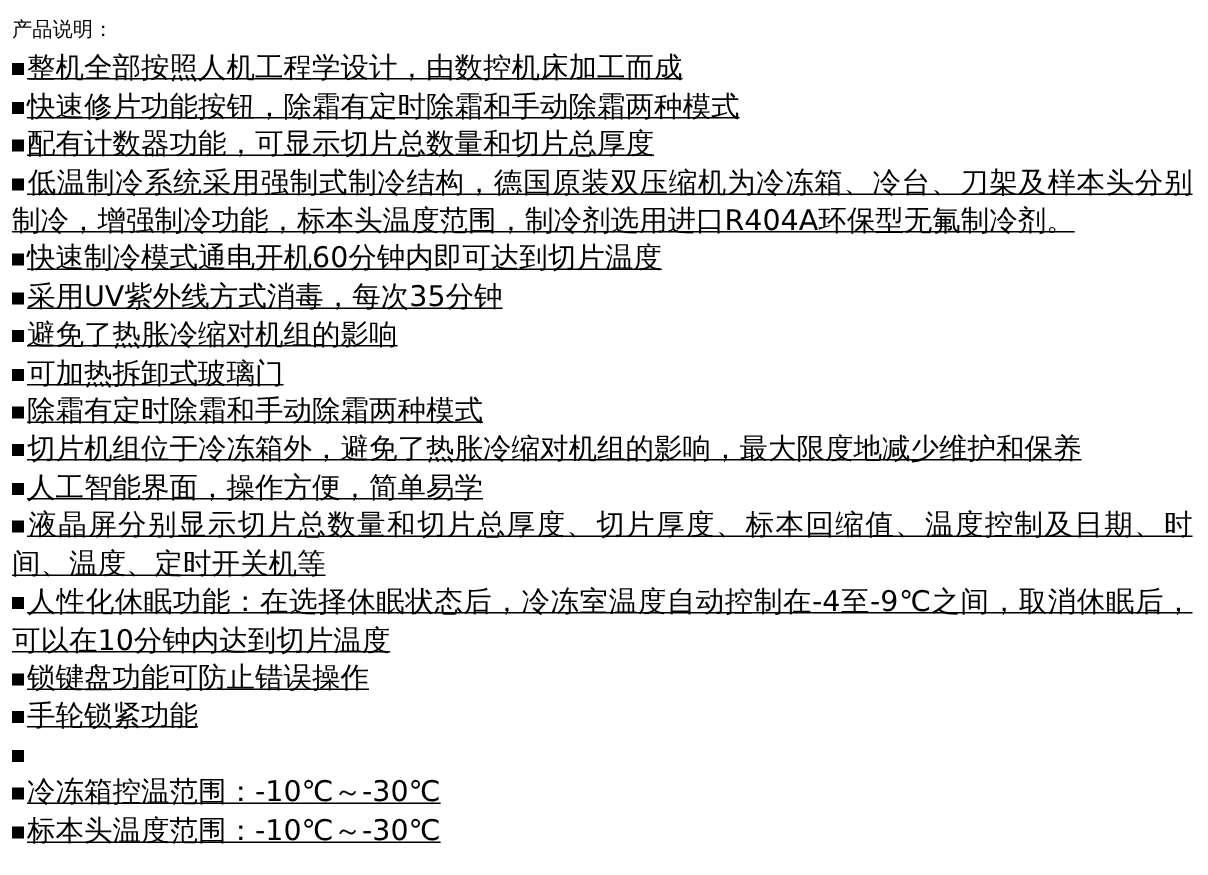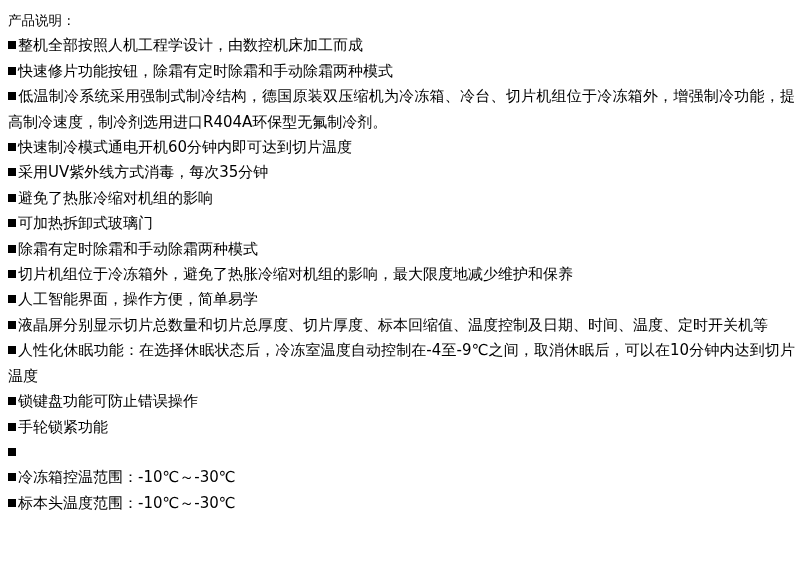--- a/index.html
+++ b/index.html
@@ -20,24 +20,25 @@
     box-sizing: border-box;
     padding: 8px 10px 4px 8px;
   }
   .line {
     font-size: 13.5px;
     line-height: 25.4px;
     white-space: normal;
     letter-spacing: 0px;
   }
   .para {
-    font-size: 15px;
+    font-size: 19px;
     line-height: 25.4px;
     text-align: justify;
     text-justify: inter-ideograph;
+    text-decoration: underline;
   }
   .bullet-row {
     display: block;
   }
   .bullet {
     display: inline-block;
     width: 8px;
     height: 8px;
     background: #000;
     margin-right: 2px;
@@ -57,22 +58,23 @@
 <div class="doc">
 
   <div class="line plain">产品说明：</div>
 
 
   <div class="para bullet-row"><span class="bullet"></span><span class="txt">整机全部按照人机工程学设计，由数控机床加工而成</span></div>
 
 
   <div class="para bullet-row"><span class="bullet"></span><span class="txt">快速修片功能按钮，除霜有定时除霜和手动除霜两种模式</span></div>
 
+  <div class="para bullet-row"><span class="bullet"></span><span class="txt">配有计数器功能，可显示切片总数量和切片总厚度</span></div>
 
-  <div class="para bullet-row"><span class="bullet"></span><span class="txt">低温制冷系统采用强制式制冷结构，德国原装双压缩机为冷冻箱、冷台、切片机组位于冷冻箱外，增强制冷功能，提高制冷速度，制冷剂选用进口R404A环保型无氟制冷剂。</span></div>
+  <div class="para bullet-row"><span class="bullet"></span><span class="txt">低温制冷系统采用强制式制冷结构，德国原装双压缩机为冷冻箱、冷台、刀架及样本头分别制冷，增强制冷功能，标本头温度范围，制冷剂选用进口R404A环保型无氟制冷剂。</span></div>
 
   <div class="para bullet-row"><span class="bullet"></span><span class="txt">快速制冷模式通电开机60分钟内即可达到切片温度</span></div>
 
   <div class="para bullet-row"><span class="bullet"></span><span class="txt">采用UV紫外线方式消毒，每次35分钟</span></div>
 
   <div class="para bullet-row"><span class="bullet"></span><span class="txt">避免了热胀冷缩对机组的影响</span></div>
 
   <div class="para bullet-row"><span class="bullet"></span><span class="txt">可加热拆卸式玻璃门</span></div>
 
   <div class="para bullet-row"><span class="bullet"></span><span class="txt">除霜有定时除霜和手动除霜两种模式</span></div>

